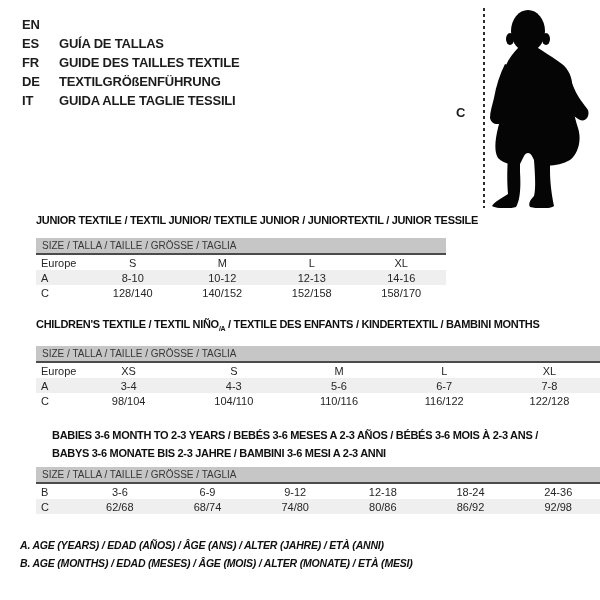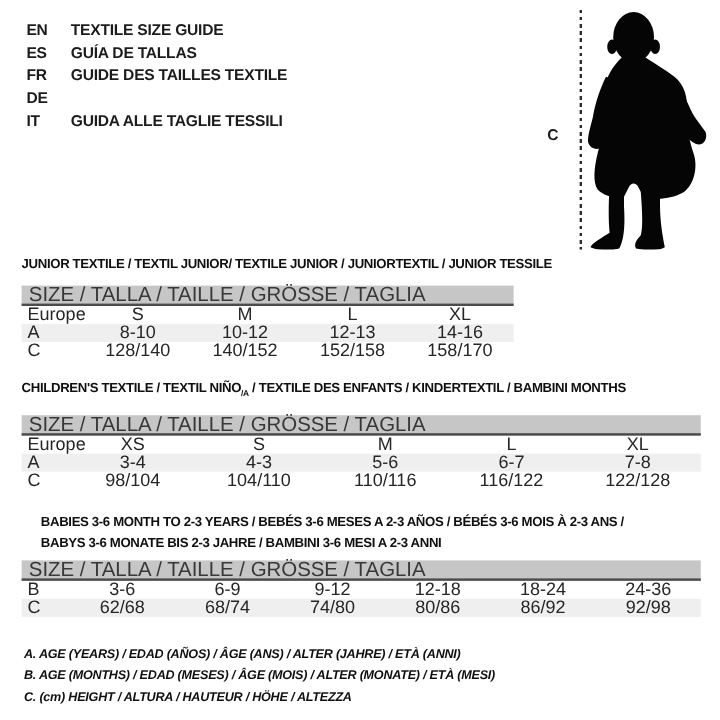--- a/index.html
+++ b/index.html
@@ -18,66 +18,66 @@
   .header-code{width:37px;flex:0 0 37px;}
 
   
   .height-line{position:absolute;left:483px;top:8px;width:2px;height:200px;
     background-image:repeating-linear-gradient(#2e2e2e 0 3px, transparent 3px 6px);}
   .height-label{position:absolute;left:456px;top:105px;
     font-weight:bold;font-size:13px;}
   .toddler{position:absolute;left:490px;top:4px;}
 
   
-  .size-table{position:absolute;left:18px;}
+  .size-table{position:absolute;left:36px;}
   .t1{top:214px;width:410px;}
   .t2{top:318px;width:566px;}
   .t3{top:426px;width:566px;}
 
   .table-title{font-weight:bold;font-size:11px;letter-spacing:-0.3px;
     line-height:13px;white-space:nowrap;color:#101010;margin:0 0 11px 0;}
   .t3 .table-title{line-height:18px;margin:0 0 5px 16px;white-space:normal;}
 
   .size-band{height:17px;box-sizing:border-box;background:#c6c6c6;
     border-bottom:2px solid #4b4b4b;display:flex;align-items:center;
-    padding-left:6px;font-size:17px;color:#383838;white-space:nowrap;}
+    padding-left:6px;font-size:10px;color:#383838;white-space:nowrap;}
 
-  .size-row{display:flex;align-items:center;height:15px;font-size:15px;color:#262626;}
+  .size-row{display:flex;align-items:center;height:15px;font-size:11px;color:#262626;}
   .size-row.alt{background:#efefef;}
   .row-label{flex:0 0 auto;padding-left:5px;box-sizing:border-box;}
   .t1 .row-label{width:52px;}
   .t2 .row-label,.t3 .row-label{width:40px;}
   .row-cell{flex:1 1 0;text-align:center;white-space:nowrap;}
   .title-sub{font-size:7px;}
 
   
   .notes{position:absolute;left:20px;top:536px;}
   .note-line{font-weight:bold;font-size:10.5px;letter-spacing:-0.2px;
     line-height:18px;white-space:nowrap;color:#101010;font-style:italic;}
 </style>
 </head>
 <body>
 
 <div class="page">
 
   <div class="header">
     <div class="header-line">
       <span class="header-code">EN</span>
-      <span class="header-text">TEXTILE SIZE GUIDE</span>
     </div>
     <div class="header-line">
       <span class="header-code">ES</span>
       <span class="header-text">GUÍA DE TALLAS</span>
     </div>
     <div class="header-line">
       <span class="header-code">FR</span>
       <span class="header-text">GUIDE DES TAILLES TEXTILE</span>
     </div>
     <div class="header-line">
       <span class="header-code">DE</span>
+      <span class="header-text">TEXTILGRÖßENFÜHRUNG</span>
     </div>
     <div class="header-line">
       <span class="header-code">IT</span>
       <span class="header-text">GUIDA ALLE TAGLIE TESSILI</span>
     </div>
   </div>
 
   <span class="height-label">C</span>
   <div class="height-line"></div>
   <svg class="toddler" width="108" height="204" viewBox="0 0 108 204" fill="#050505" xmlns="http://www.w3.org/2000/svg">
@@ -181,16 +181,15 @@
       <span class="row-cell">74/80</span>
       <span class="row-cell">80/86</span>
       <span class="row-cell">86/92</span>
       <span class="row-cell">92/98</span>
     </div>
   </div>
 
   <div class="notes">
     <div class="note-line">A. AGE (YEARS) / EDAD (AÑOS) / ÂGE (ANS) / ALTER (JAHRE) / ETÀ (ANNI)</div>
     <div class="note-line">B. AGE (MONTHS) / EDAD (MESES) / ÂGE (MOIS) / ALTER (MONATE) / ETÀ (MESI)</div>
-    <div class="note-line">C. (cm) HEIGHT / ALTURA / HAUTEUR / HÖHE / ALTEZZA</div>
   </div>
 
 </div>
 
 </body></html>

